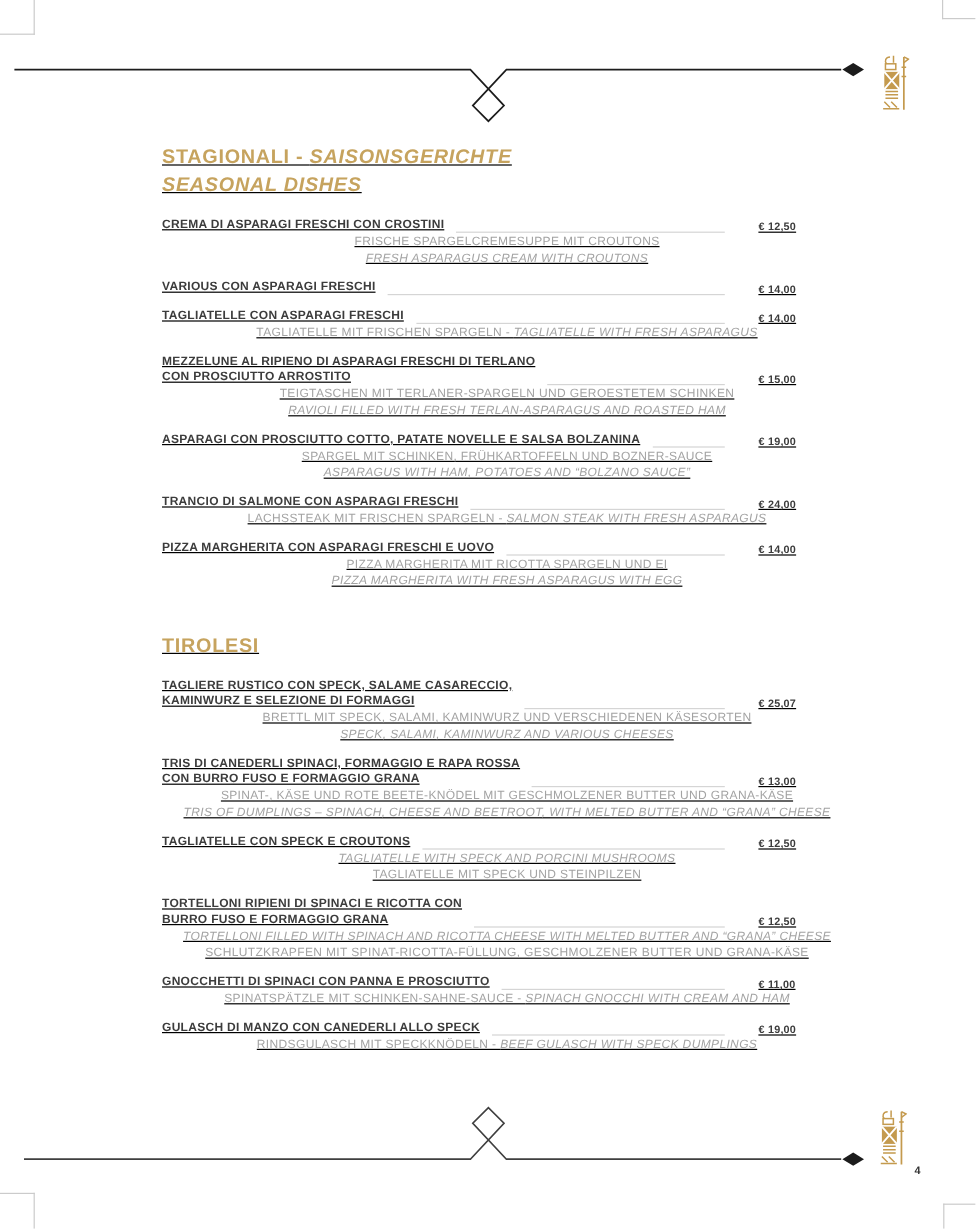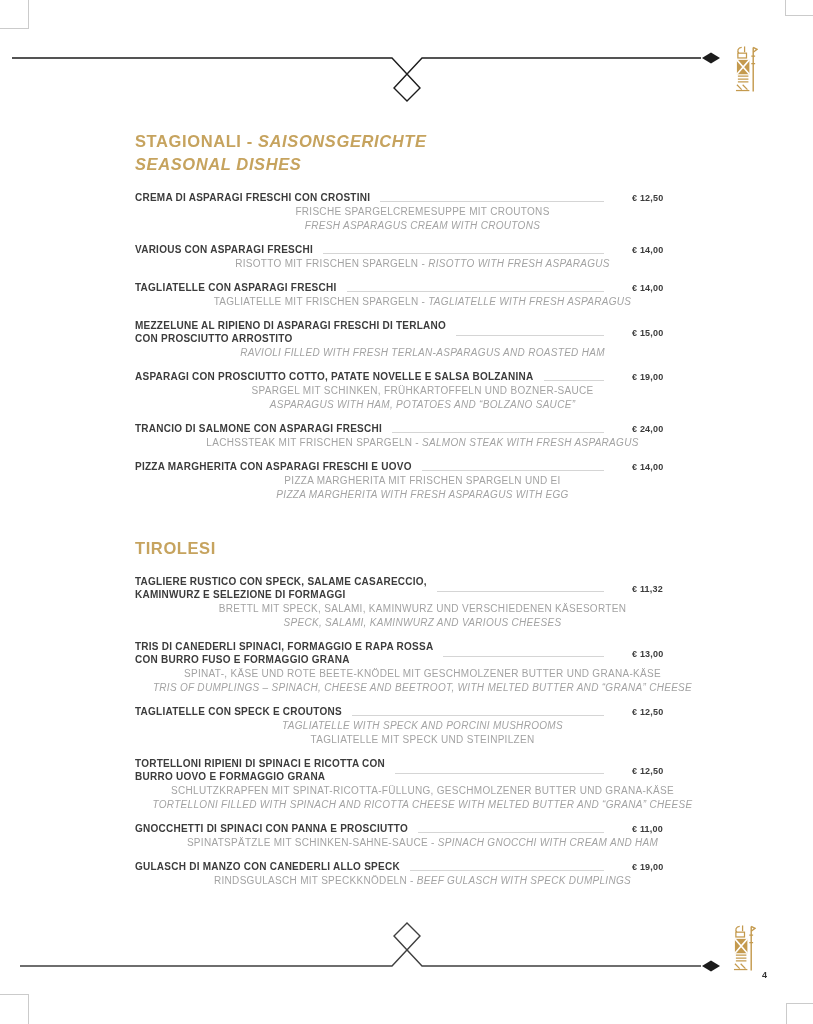--- a/index.html
+++ b/index.html
@@ -13,29 +13,29 @@
   .corner.bl{left:0;top:994px;width:28px;height:30px;border-right:1px solid #cbcbcb;border-top:1px solid #cbcbcb;}
   .corner.br{left:786px;top:1003px;width:27px;height:21px;border-left:1px solid #cbcbcb;border-top:1px solid #cbcbcb;}
 
   .divider{position:absolute;left:0;width:813px;pointer-events:none;}
   .divider.top{top:0;height:115px;}
   .divider.bottom{top:915px;height:100px;}
   .crest{position:absolute;width:23px;height:49px;}
   .crest.top{left:735px;top:44px;}
   .crest.bottom{left:733px;top:923px;}
 
-  .content{position:absolute;left:135px;top:130px;width:533px;}
+  .content{position:absolute;left:135px;top:120px;width:533px;text-decoration:underline;}
 
   .sec-heading{margin:0 0 15px 0;color:#c6a35e;font-size:16.5px;font-weight:700;
                letter-spacing:.6px;line-height:23px;}
   .ital{font-style:italic;}
   .section2{margin-top:36px;}
 
   .item{margin-bottom:11px;}
-  .row{display:flex;align-items:center;}
+  .row{display:flex;align-items:flex-end;}
   .title{font-weight:700;font-size:10px;letter-spacing:.25px;line-height:13px;
          color:#3c3c3c;white-space:pre;}
   .leader{flex:1;min-width:8px;height:7px;border-bottom:1px solid #d5d5d5;margin:0 12px 0 10px;}
   .price{flex-shrink:0;width:36px;font-size:9px;font-weight:700;letter-spacing:.2px;
          color:#3c3c3c;padding-top:1px;white-space:nowrap;margin-left:16px;}
   .desc{font-size:10px;letter-spacing:.3px;line-height:13px;color:#a3a3a3;
         white-space:nowrap;width:575px;margin-top:1px;text-align:center;}
   .desc .en-part{font-style:italic;}
   .desc.desc-en{font-style:italic;}
 
@@ -88,41 +88,41 @@
     <div class="desc"><span class="de-part">FRISCHE SPARGELCREMESUPPE MIT CROUTONS</span></div>
     <div class="desc desc-en">FRESH ASPARAGUS CREAM WITH CROUTONS</div>
   </div>
 
   <div class="item">
     <div class="row">
       <div class="title">VARIOUS CON ASPARAGI FRESCHI</div>
       <div class="leader"></div>
       <div class="price">€ 14,00</div>
     </div>
-    <div class="desc"><span class="de-part">RISOTTO MIT FRISCHEN SPARGELN - </span><span class="en-part">RISOTTO WITH FRESH ASPARAGUS</span></div>
 
   </div>
 
   <div class="item">
     <div class="row">
       <div class="title">TAGLIATELLE CON ASPARAGI FRESCHI</div>
       <div class="leader"></div>
       <div class="price">€ 14,00</div>
     </div>
     <div class="desc"><span class="de-part">TAGLIATELLE MIT FRISCHEN SPARGELN - </span><span class="en-part">TAGLIATELLE WITH FRESH ASPARAGUS</span></div>
 
   </div>
 
   <div class="item">
     <div class="row">
       <div class="title">MEZZELUNE AL RIPIENO DI ASPARAGI FRESCHI DI TERLANO
 CON PROSCIUTTO ARROSTITO</div>
       <div class="leader"></div>
       <div class="price">€ 15,00</div>
     </div>
+    <div class="desc"><span class="de-part">TEIGTASCHEN MIT TERLANER-SPARGELN UND GEROESTETEM SCHINKEN</span></div>
     <div class="desc desc-en">RAVIOLI FILLED WITH FRESH TERLAN-ASPARAGUS AND ROASTED HAM</div>
   </div>
 
   <div class="item">
     <div class="row">
       <div class="title">ASPARAGI CON PROSCIUTTO COTTO, PATATE NOVELLE E SALSA BOLZANINA</div>
       <div class="leader"></div>
       <div class="price">€ 19,00</div>
     </div>
     <div class="desc"><span class="de-part">SPARGEL MIT SCHINKEN, FRÜHKARTOFFELN UND BOZNER-SAUCE</span></div>
@@ -138,37 +138,37 @@
     <div class="desc"><span class="de-part">LACHSSTEAK MIT FRISCHEN SPARGELN - </span><span class="en-part">SALMON STEAK WITH FRESH ASPARAGUS</span></div>
 
   </div>
 
   <div class="item">
     <div class="row">
       <div class="title">PIZZA MARGHERITA CON ASPARAGI FRESCHI E UOVO</div>
       <div class="leader"></div>
       <div class="price">€ 14,00</div>
     </div>
-    <div class="desc"><span class="de-part">PIZZA MARGHERITA MIT FRISCHEN SPARGELN UND EI</span></div>
+    <div class="desc"><span class="de-part">PIZZA MARGHERITA MIT RICOTTA SPARGELN UND EI</span></div>
     <div class="desc desc-en">PIZZA MARGHERITA WITH FRESH ASPARAGUS WITH EGG</div>
   </div>
 </div>
     </section>
 
     <section class="section2">
       <h2 class="sec-heading">
         <div><span>TIROLESI</span></div>
       </h2>
       <div class="items">
   <div class="item">
     <div class="row">
       <div class="title">TAGLIERE RUSTICO CON SPECK, SALAME CASARECCIO,
 KAMINWURZ E SELEZIONE DI FORMAGGI</div>
       <div class="leader"></div>
-      <div class="price">€ 11,32</div>
+      <div class="price">€ 25,07</div>
     </div>
     <div class="desc"><span class="de-part">BRETTL MIT SPECK, SALAMI, KAMINWURZ UND VERSCHIEDENEN KÄSESORTEN</span></div>
     <div class="desc desc-en">SPECK, SALAMI, KAMINWURZ AND VARIOUS CHEESES</div>
   </div>
 
   <div class="item">
     <div class="row">
       <div class="title">TRIS DI CANEDERLI SPINACI, FORMAGGIO E RAPA ROSSA
 CON BURRO FUSO E FORMAGGIO GRANA</div>
       <div class="leader"></div>
@@ -184,26 +184,26 @@
       <div class="leader"></div>
       <div class="price">€ 12,50</div>
     </div>
     <div class="desc desc-en">TAGLIATELLE WITH SPECK AND PORCINI MUSHROOMS</div>
     <div class="desc"><span class="de-part">TAGLIATELLE MIT SPECK UND STEINPILZEN</span></div>
   </div>
 
   <div class="item">
     <div class="row">
       <div class="title">TORTELLONI RIPIENI DI SPINACI E RICOTTA CON
-BURRO UOVO E FORMAGGIO GRANA</div>
+BURRO FUSO E FORMAGGIO GRANA</div>
       <div class="leader"></div>
       <div class="price">€ 12,50</div>
     </div>
+    <div class="desc desc-en">TORTELLONI FILLED WITH SPINACH AND RICOTTA CHEESE WITH MELTED BUTTER AND “GRANA” CHEESE</div>
     <div class="desc"><span class="de-part">SCHLUTZKRAPFEN MIT SPINAT-RICOTTA-FÜLLUNG, GESCHMOLZENER BUTTER UND GRANA-KÄSE</span></div>
-    <div class="desc desc-en">TORTELLONI FILLED WITH SPINACH AND RICOTTA CHEESE WITH MELTED BUTTER AND “GRANA” CHEESE</div>
   </div>
 
   <div class="item">
     <div class="row">
       <div class="title">GNOCCHETTI DI SPINACI CON PANNA E PROSCIUTTO</div>
       <div class="leader"></div>
       <div class="price">€ 11,00</div>
     </div>
     <div class="desc"><span class="de-part">SPINATSPÄTZLE MIT SCHINKEN-SAHNE-SAUCE - </span><span class="en-part">SPINACH GNOCCHI WITH CREAM AND HAM</span></div>
 

